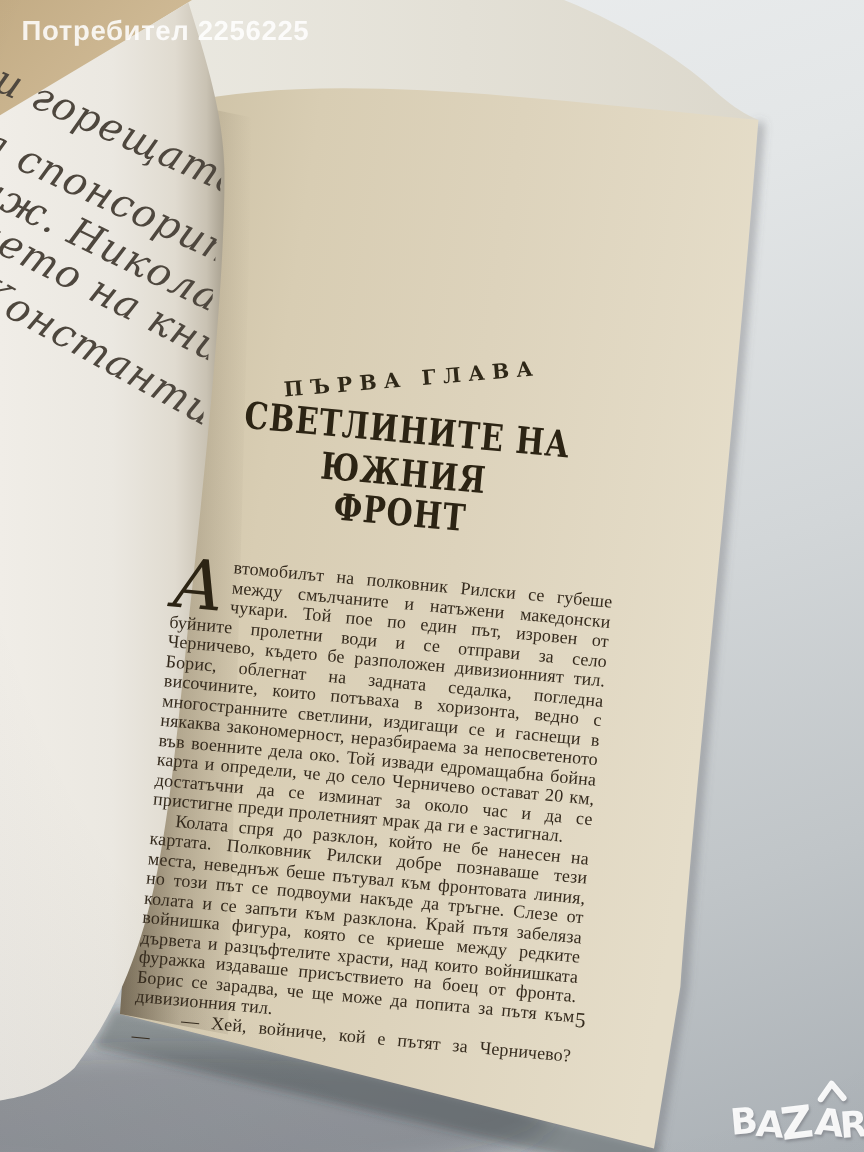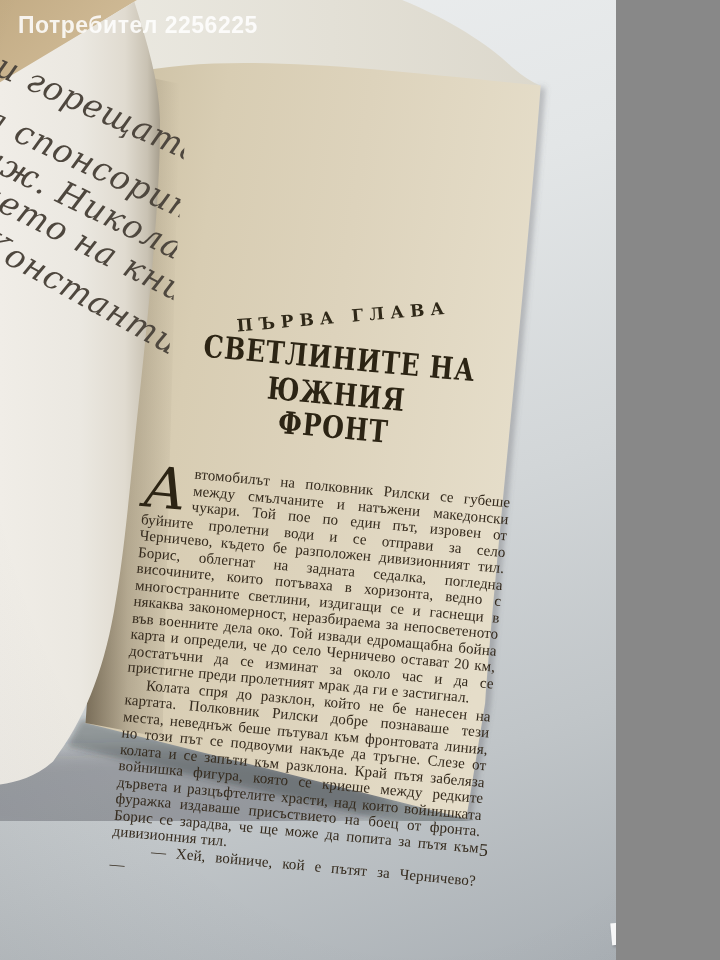--- a/index.html
+++ b/index.html
@@ -1,17 +1,17 @@
 <!DOCTYPE html>
 <html><head>
 <meta charset="utf-8">
 <style>
   html,body{margin:0;padding:0;background:#888;}
   .stage{
-    position:relative;width:616px;height:960px;overflow:hidden;
+    position:relative;width:720px;height:960px;overflow:hidden;
     background:linear-gradient(162deg,#edeff0 0%,#e3e6e7 28%,#d2d6d8 55%,#c0c5c8 78%,#aab0b5 100%);
     font-family:"Liberation Serif",serif;
   }
   .stage *{box-sizing:border-box;}
   svg.scene{position:absolute;inset:0;z-index:1;}
   .vignette{position:absolute;inset:0;z-index:3;pointer-events:none;
     background:radial-gradient(130% 125% at 68% 30%, rgba(0,0,0,0) 55%, rgba(35,38,44,0.14) 100%);}
   
   .watermark{
     position:absolute;left:18px;top:12px;z-index:6;

